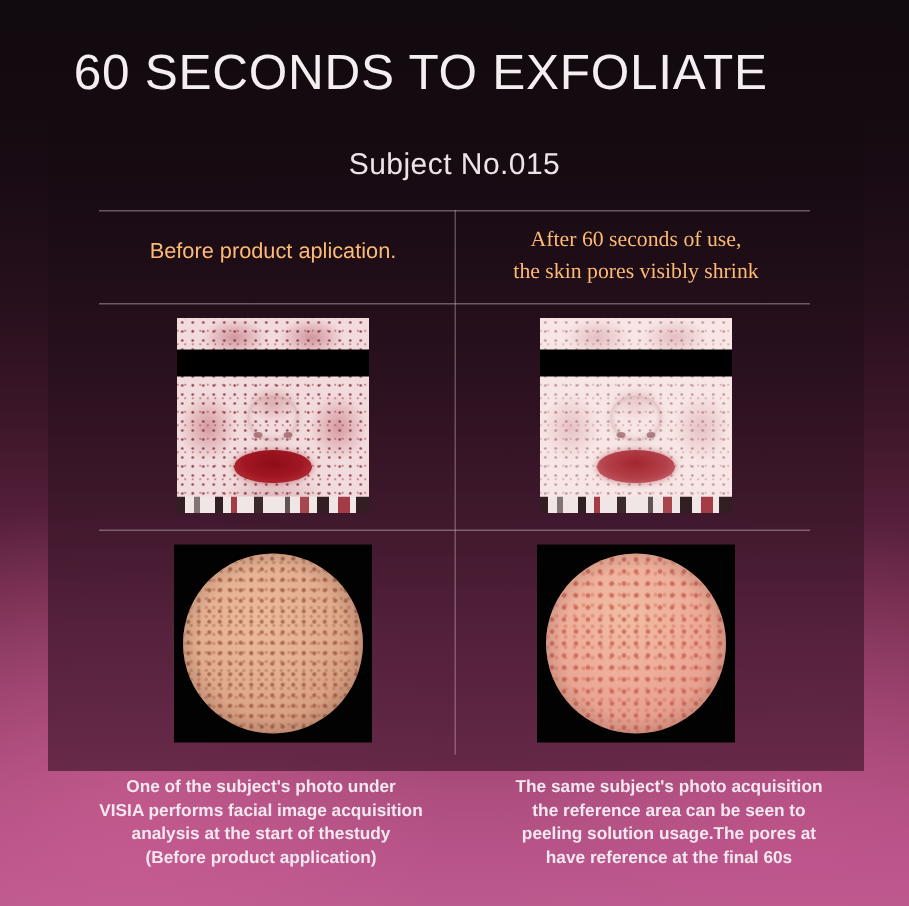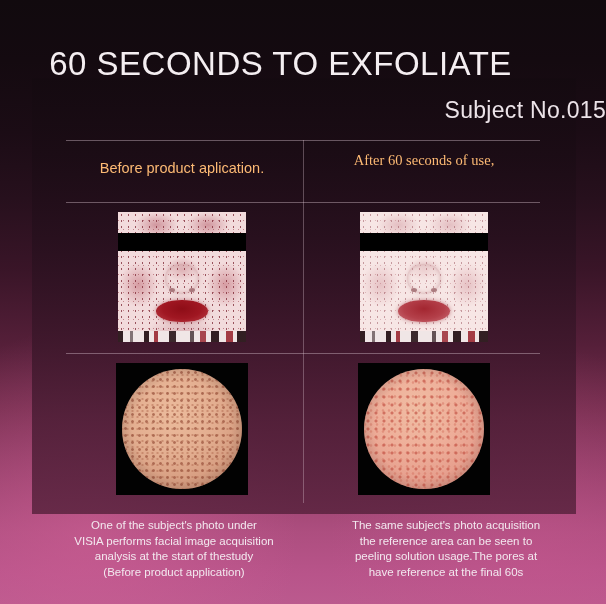--- a/index.html
+++ b/index.html
@@ -90,30 +90,29 @@
     top: 27px;
     left: 0;
     width: 561px;
     text-align: center;
     color: #f4eef1;
     font-size: 33px;
     font-weight: 400;
     letter-spacing: 0.5px;
     line-height: 42px;
     white-space: nowrap;
-    margin-top: 16px;
   }
   #subtitle {
     position: absolute;
     top: 97px;
     left: 0;
     width: 606px;
-    text-align: right;
+    text-align: center;
     color: #ece3e8;
-    font-size: 23px;
+    font-size: 20px;
     font-weight: 400;
     letter-spacing: 0.3px;
     line-height: 26px;
   }
 
   
   .hrule {
     position: absolute;
     height: 1px;
     background: rgba(222,200,212,0.40);
@@ -328,21 +327,21 @@
     background: radial-gradient(circle at 50% 50%,
       rgba(0,0,0,0) 58%, rgba(0,0,0,0.18) 82%, rgba(0,0,0,0.42) 100%);
   }
 
   
   .caption {
     position: absolute;
     top: 518px;
     color: #f3e8ef;
     font-size: 11.5px;
-    font-weight: 400;
+    font-weight: 700;
     line-height: 15.5px;
     text-align: center;
   }
   #caption-before { left: 40px;  width: 268px; }
   #caption-after  { left: 308px; width: 276px; }
   .caption .line { display: block; }
 </style>
 </head>
 <body>
 
@@ -361,20 +360,21 @@
   <div class="hrule" id="rule-mid"></div>
   <div class="hrule" id="rule-bottom"></div>
   <div id="rule-vert"></div>
 
   <div class="col-header" id="col-header-before">
     <span>Before product aplication.</span>
   </div>
 
   <div class="col-header" id="col-header-after">
     <span>After 60 seconds of use,</span><br>
+    <span>the skin pores visibly shrink</span>
   </div>
 
   <div class="cell" id="cell-visia-before">
     <div class="visia visia-before">
       <div class="visia-face"></div>
       <div class="visia-spots"></div>
       <div class="visia-nose"></div>
       <div class="visia-nostril-l"></div>
       <div class="visia-nostril-r"></div>
       <div class="visia-lips"></div>

